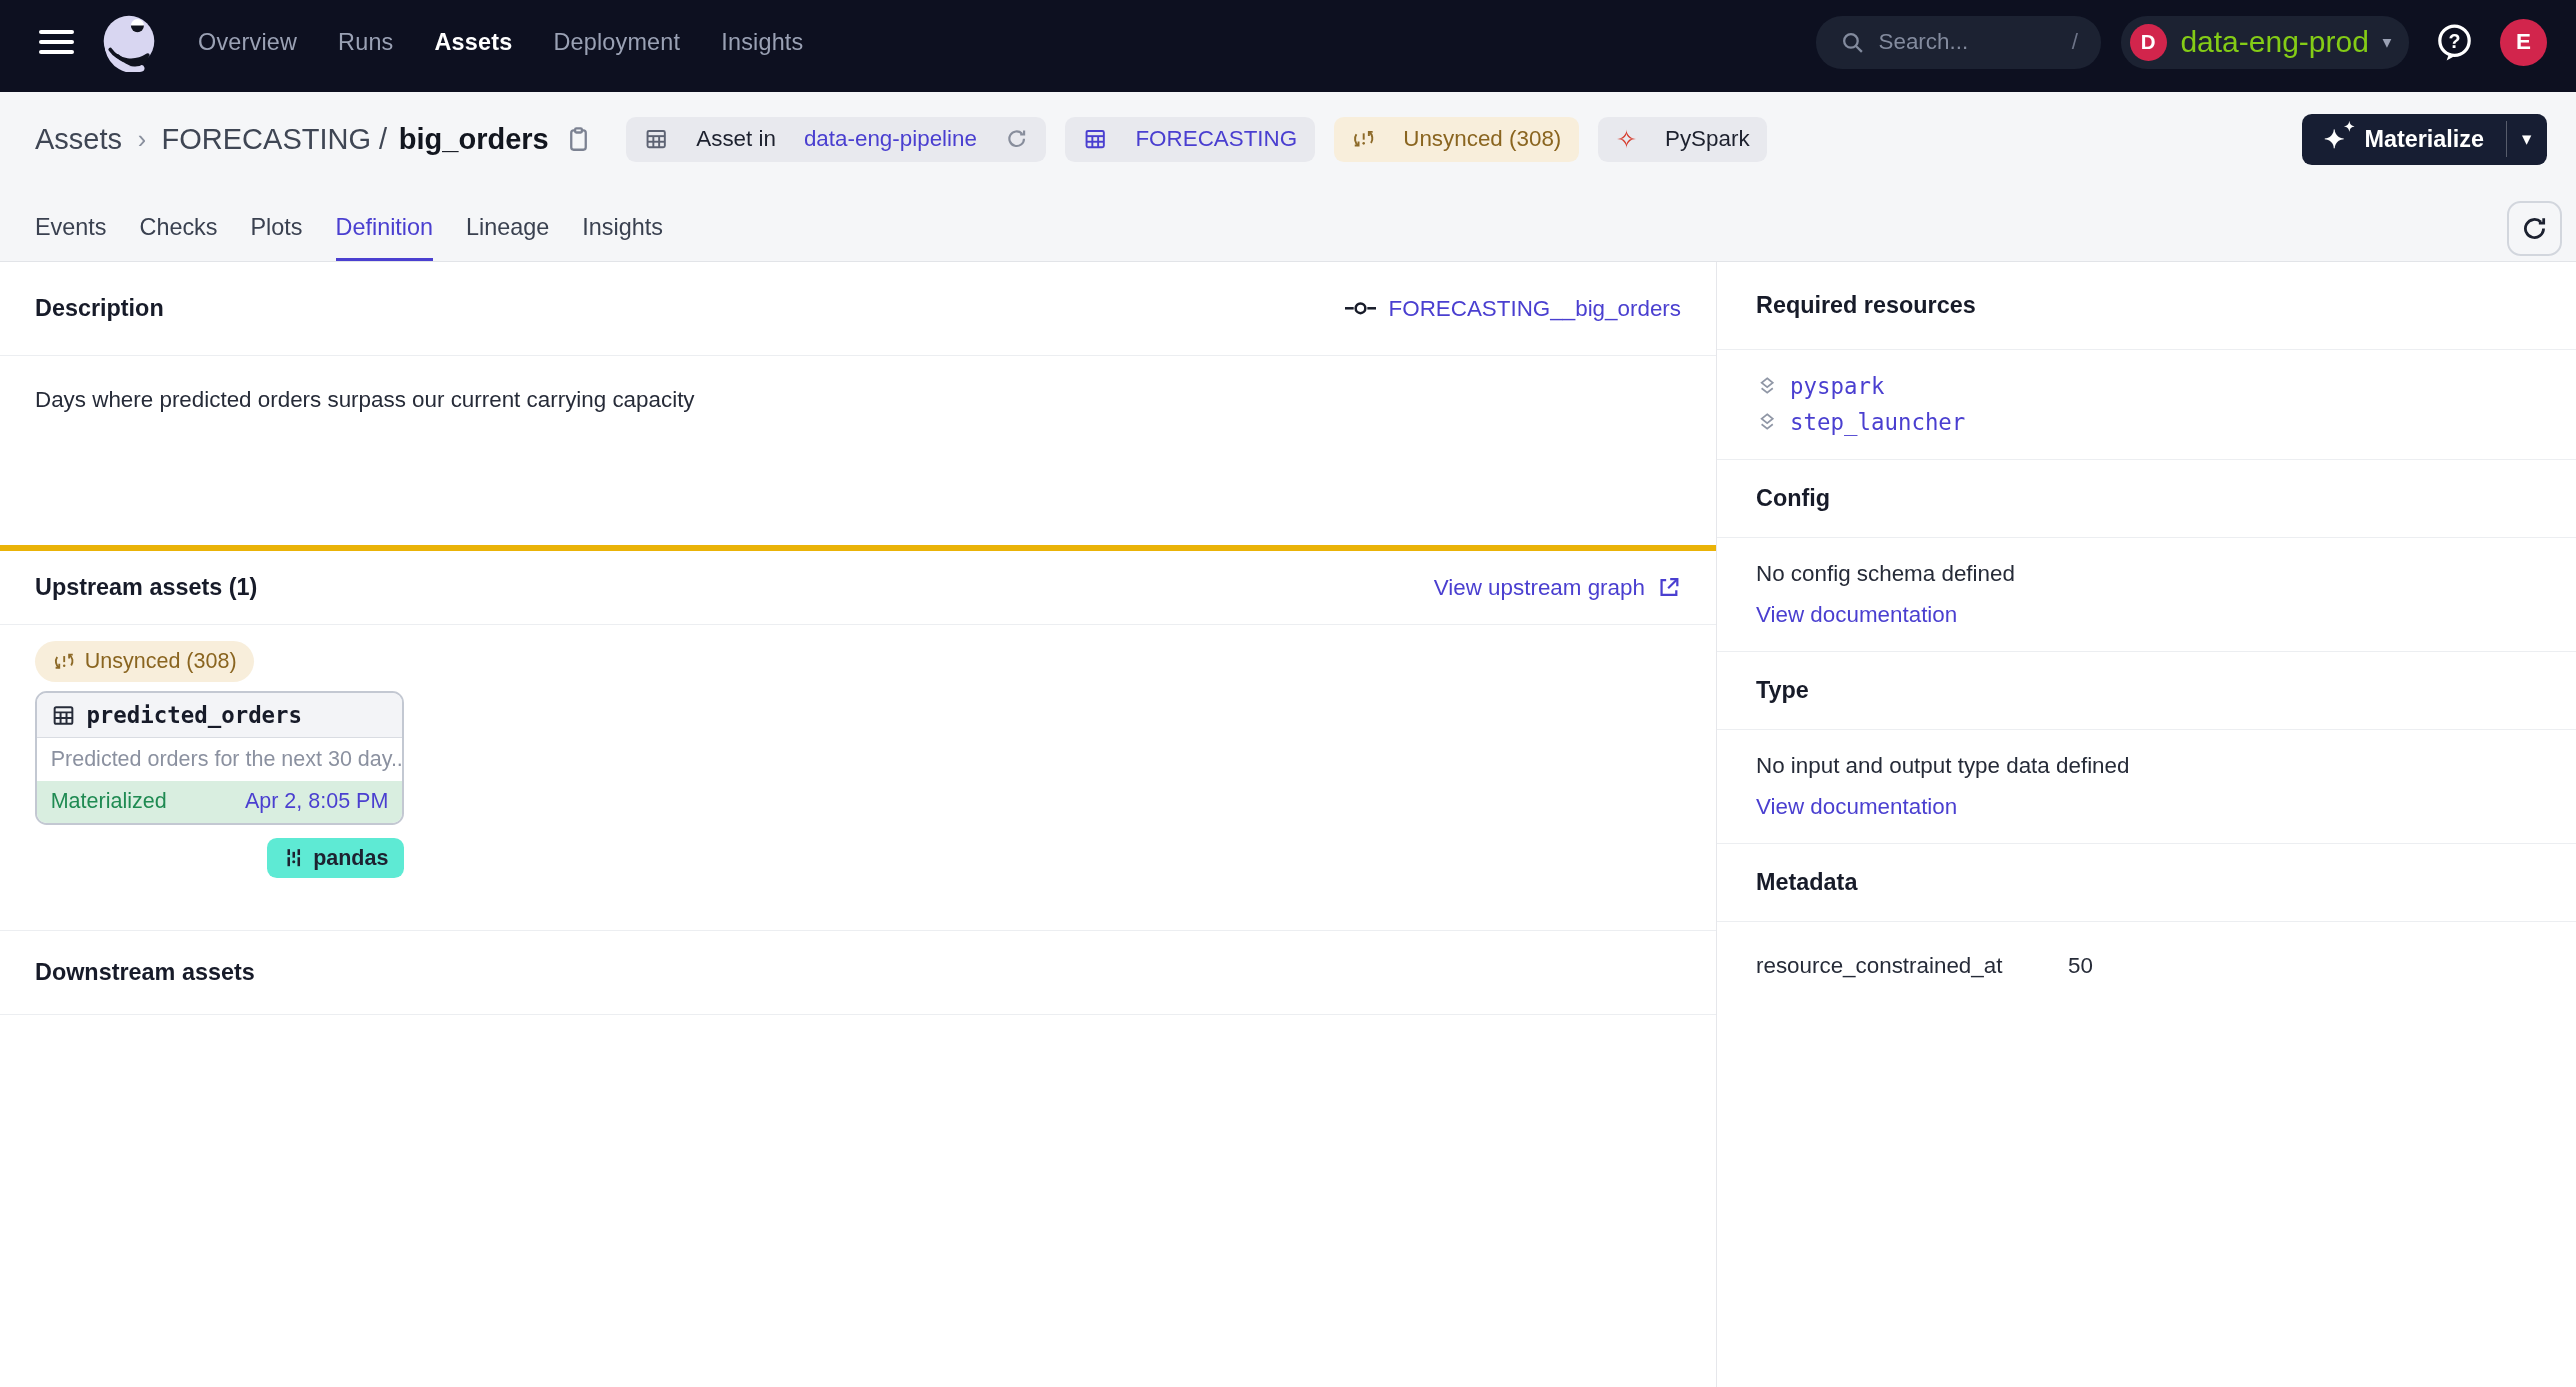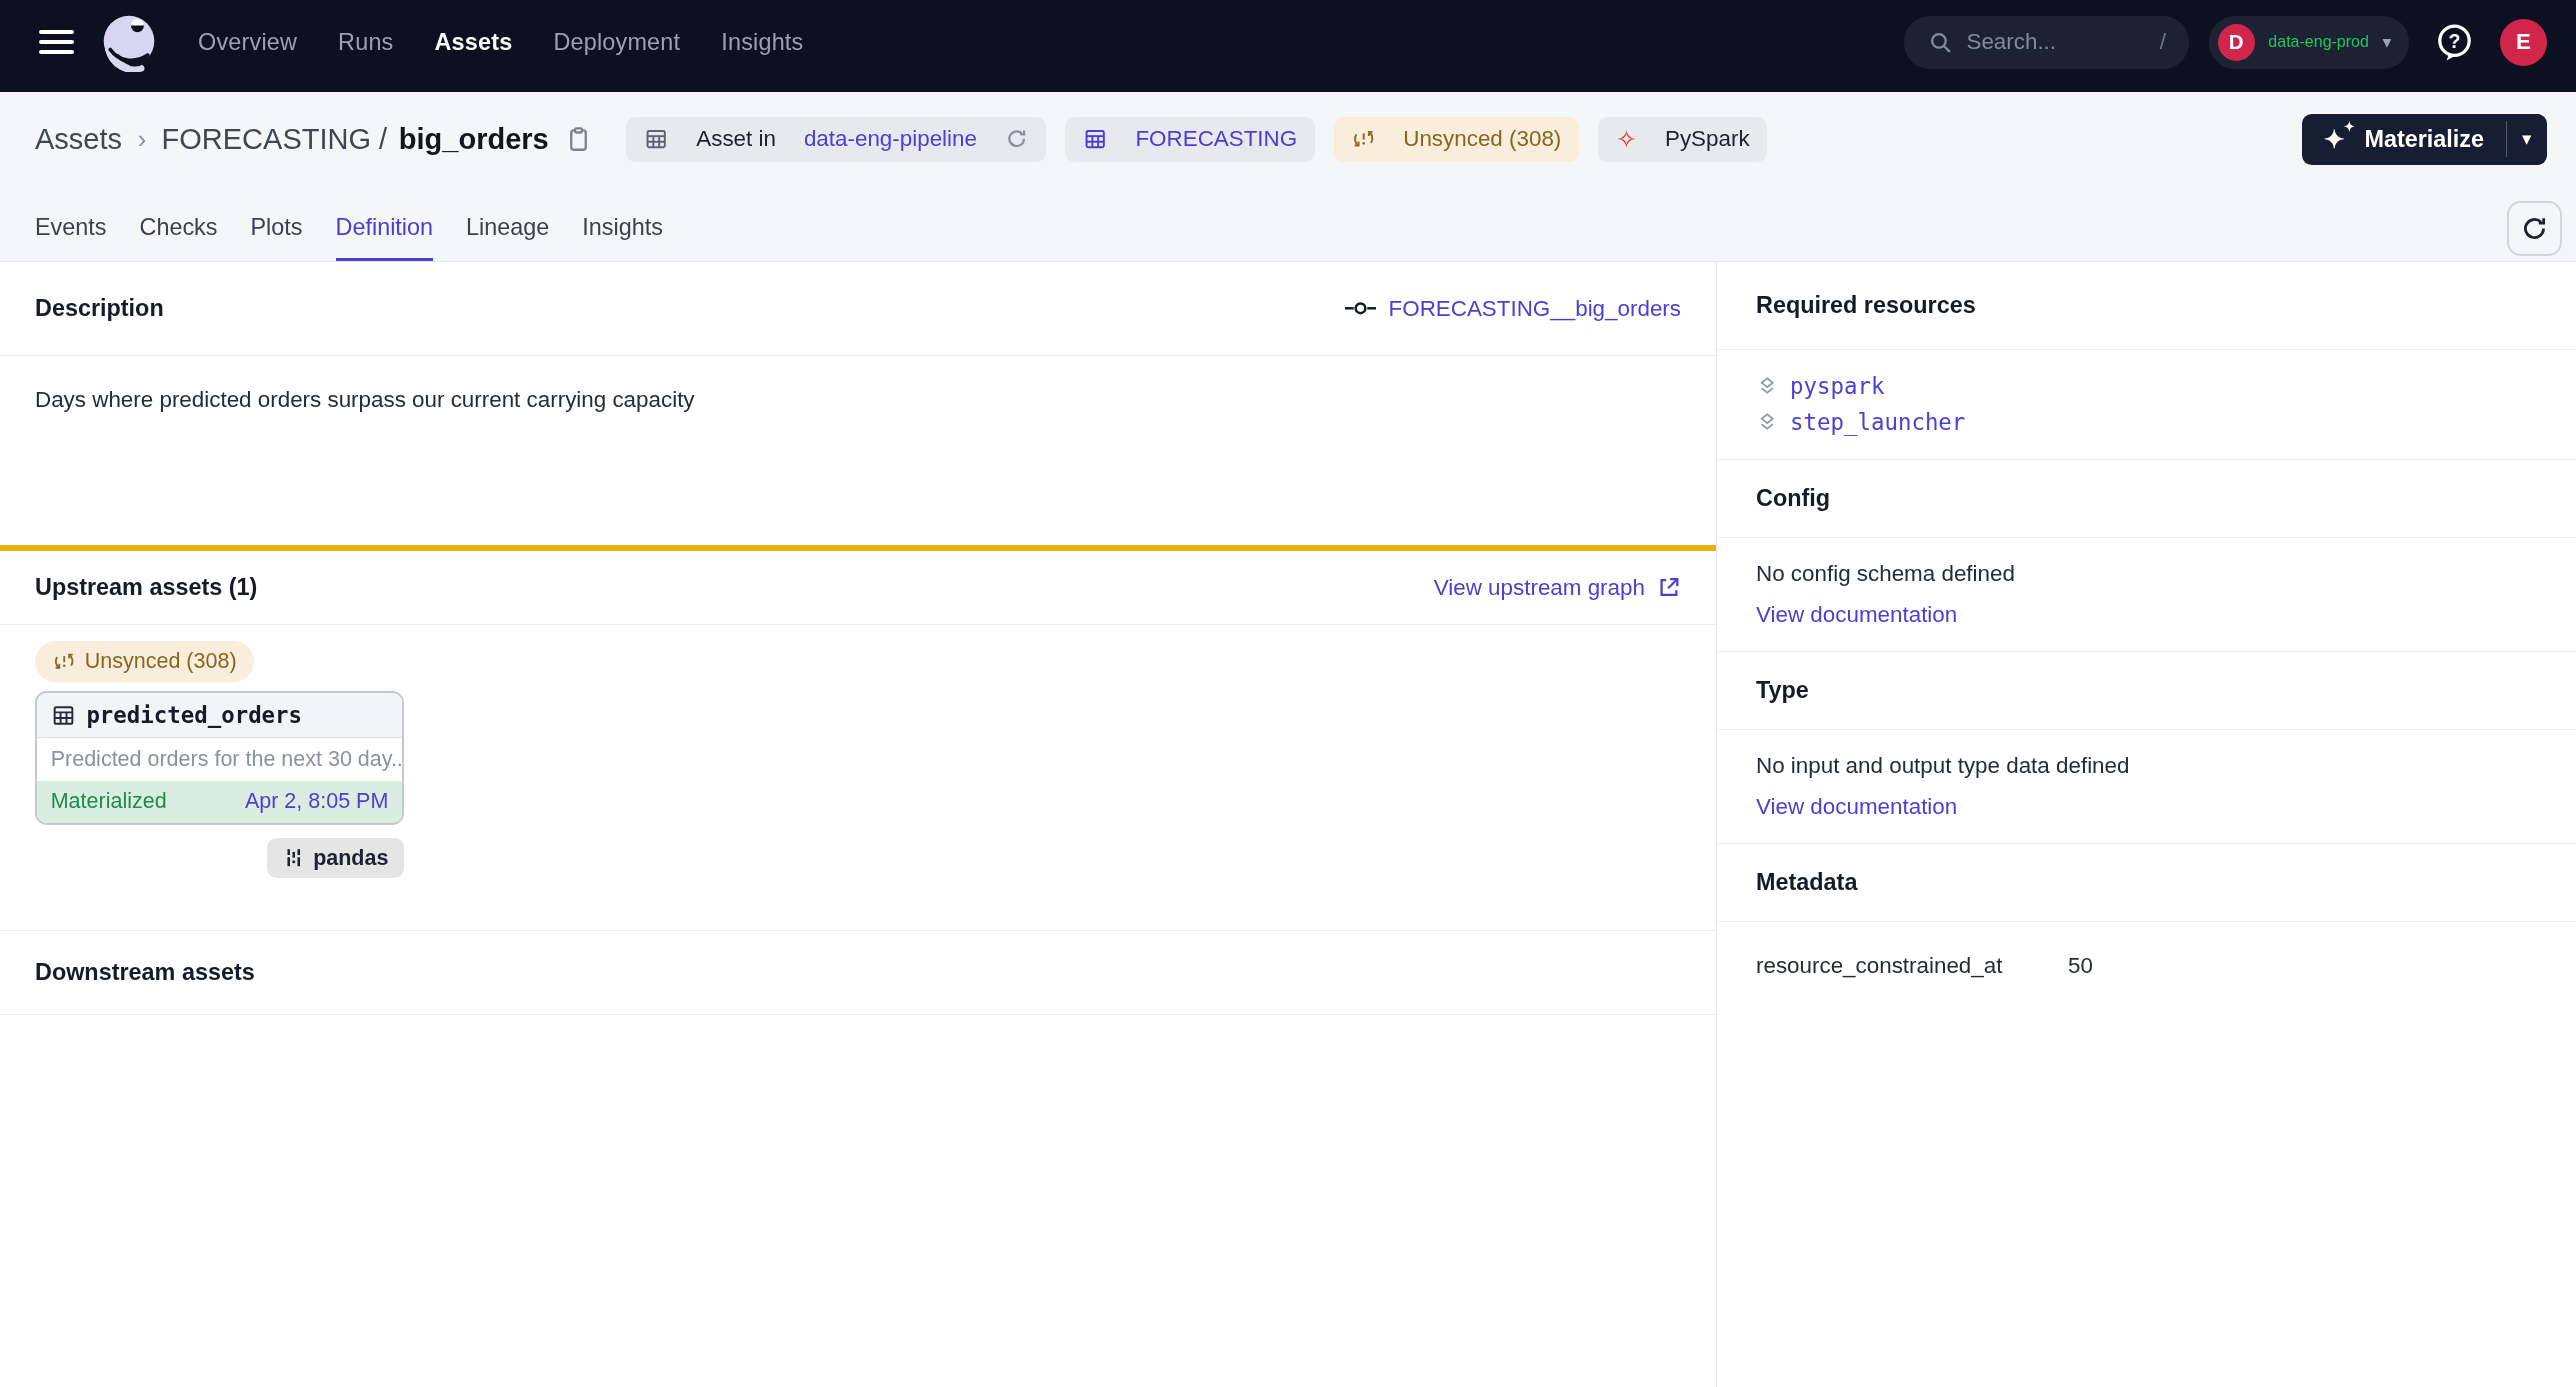--- a/index.html
+++ b/index.html
@@ -41,21 +41,21 @@
   .org-pill {
     display: flex; align-items: center; gap: 13.7px;
     height: 53px; border-radius: 26px; background: #1c2232;
     padding: 0 17.6px 0 8.8px; margin-right: 25px; cursor: pointer;
   }
   .org-badge {
     width: 37px; height: 37px; border-radius: 50%; background: #d2254c;
     color: #fff; font-weight: 700; font-size: 20.5px;
     display: flex; align-items: center; justify-content: center;
   }
-  .org-name { color: #22c55e; font-size: 16px; font-weight: 500; }
+  .org-name { color: #84cc16; font-size: 30px; font-weight: 500; }
   .org-caret { color: #9aa1b4; font-size: 17.6px; }
 
   .help-btn { margin-right: 25px; cursor: pointer; display: flex; }
   .avatar {
     width: 47px; height: 47px; border-radius: 50%; background: #d2254c;
     color: #fff; font-size: 22.4px; font-weight: 700;
     display: flex; align-items: center; justify-content: center; cursor: pointer;
   }
 
   
@@ -133,21 +133,21 @@
   .asset-card-footer {
     display: flex; align-items: center; justify-content: space-between;
     padding: 8.8px 13.7px; background: #d9eee0; font-size: 21.5px;
   }
   .status-ok { color: #1f8a52; }
   .ts-link { color: #4a3fd0; cursor: pointer; }
 
   .kind-row { width: 369px; display: flex; justify-content: flex-end; margin-top: 12.7px; }
   .kind-tag {
     display: inline-flex; align-items: center; gap: 9px;
-    background: #e5e5e5; border-radius: 9.8px; padding: 7.8px 15.6px;
+    background: #5eead4; border-radius: 9.8px; padding: 7.8px 15.6px;
     font-size: 21.5px; font-weight: 700; color: #1d2230; cursor: pointer;
   }
 
   .down-header { height: 84px; }
 
   
   .side-header { padding: 0 39px; border-bottom: 1px solid #eceef1; display: flex; align-items: center; }
   .side-header.h1 { height: 88px; }
   .side-header.h2 { height: 78px; }
   .side-body { padding: 23.4px 39px; border-bottom: 1px solid #eceef1; font-size: 22.4px; color: #262b38; }

